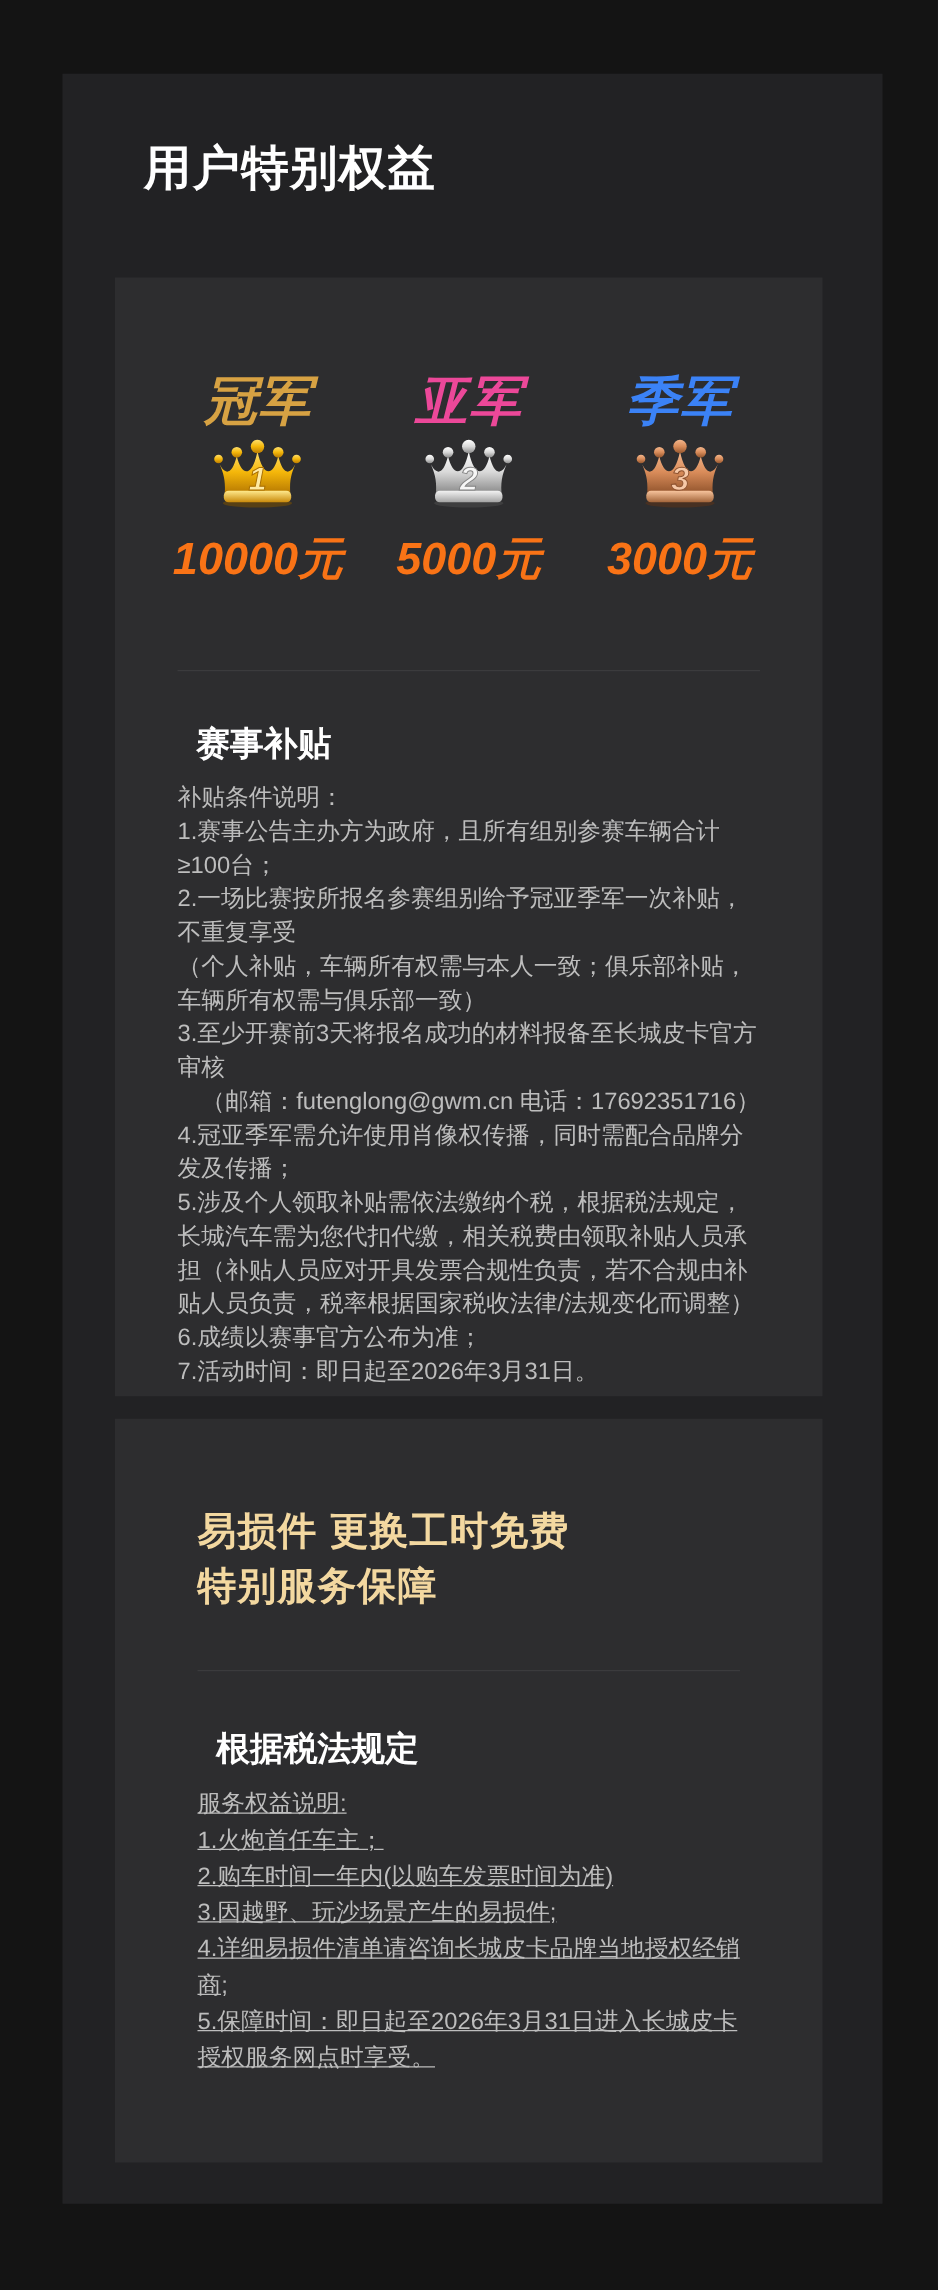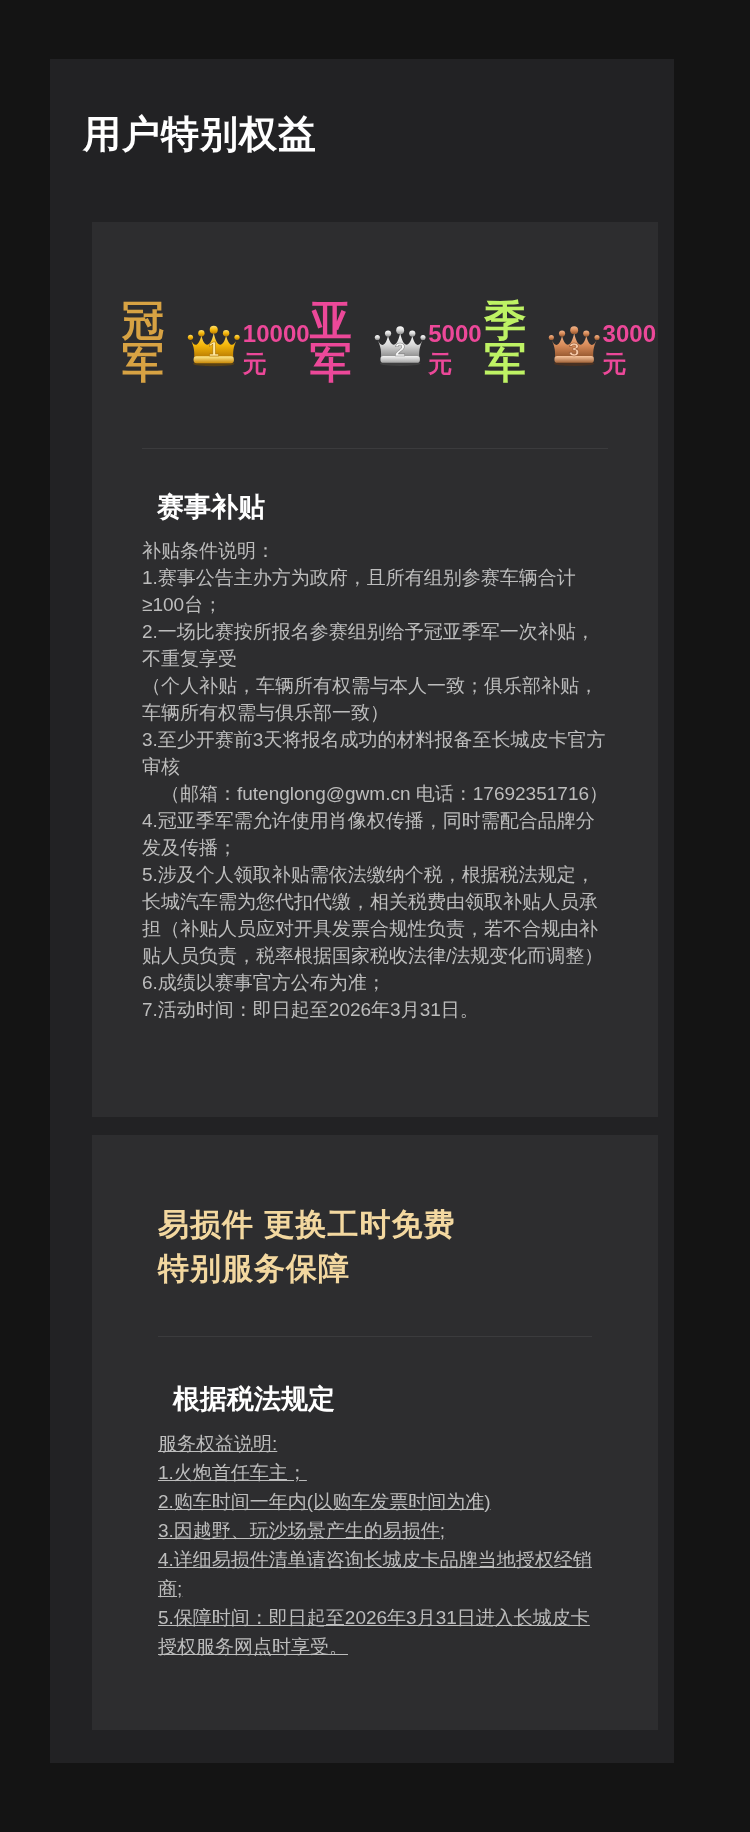--- a/index.html
+++ b/index.html
@@ -10,20 +10,21 @@
     overflow: hidden;
     font-family: "Liberation Sans", sans-serif;
   }
   .benefits-section {
     position: absolute;
     left: 50px;
     top: 59px;
     width: 624px;
     height: 1704px;
     background: #222224;
+    padding-left: 32px;
   }
   .page-title {
     padding-top: 50px;
     margin-left: 33px;
     font-size: 38px;
     font-weight: 700;
     color: #ffffff;
     letter-spacing: 1px;
   }
   .card {
@@ -39,38 +40,39 @@
 
   .podium-row {
     display: flex;
     margin-top: 78px;
     margin-left: -20px;
     margin-right: -20px;
   }
   .podium-tier {
     flex: 1;
     display: flex;
-    flex-direction: row;
+    flex-direction: column;
     align-items: center;
+    font-style: italic;
   }
   .tier-label {
     font-size: 42px;
     font-weight: 700;
     line-height: 1.0;
     letter-spacing: 1px;
   }
   .tier-gold   .tier-label { color: #d7a243; }
   .tier-silver .tier-label { color: #ec4899; }
-  .tier-bronze .tier-label { color: #bef264; }
+  .tier-bronze .tier-label { color: #3b82f6; }
   .crown-icon { margin-top: 9px; width: 78px; height: 57px; }
   .tier-prize {
     margin-top: 15px;
-    font-size: 24px;
-    font-weight: 700;
-    color: #ec4899;
+    font-size: 36px;
+    font-weight: 700;
+    color: #f97316;
   }
   .divider {
     height: 1px;
     background: #3b3b3d;
   }
   .card-1 .divider { margin-top: 64px; }
   .card-2 .divider { margin-top: 45px; }
   .section-heading {
     margin: 40px 0 0 15px;
     font-size: 27px;

